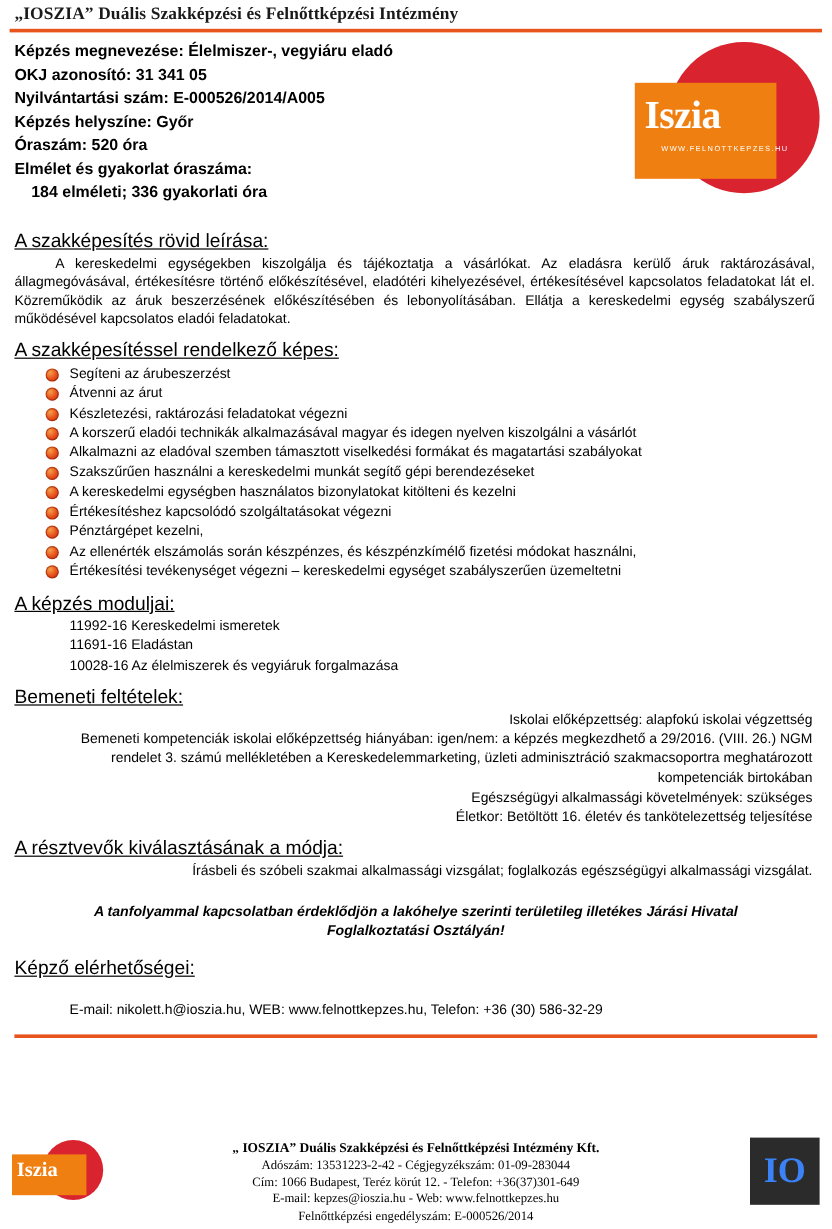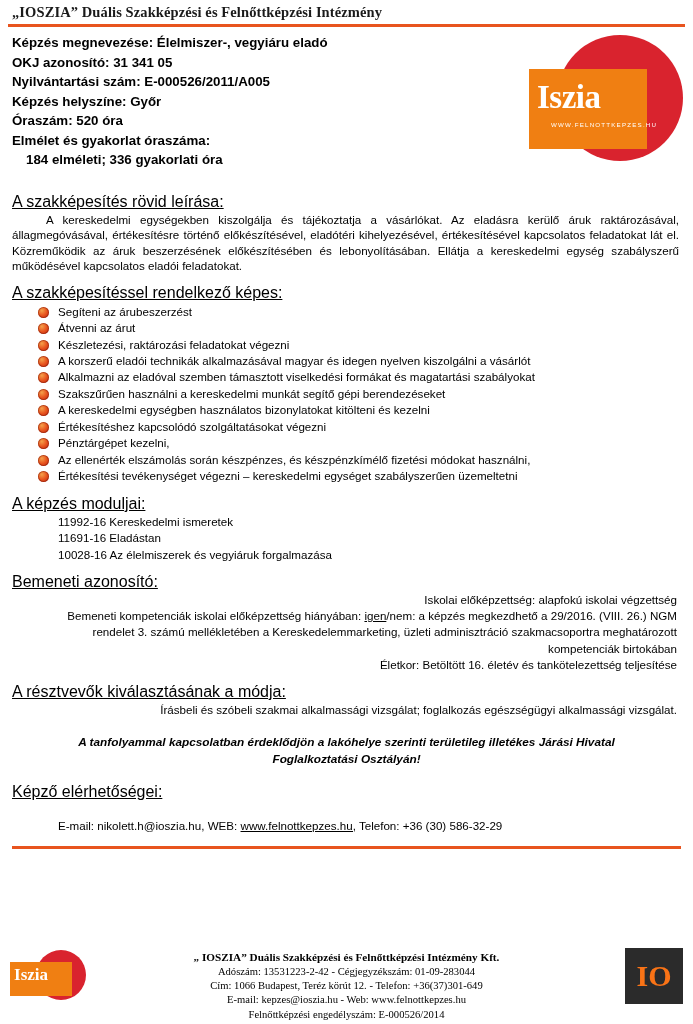--- a/index.html
+++ b/index.html
@@ -158,21 +158,21 @@
     padding-left: 46px;
   }
 
   .indent-para {
     font-size: 11.6px;
     line-height: 1.4;
     padding-left: 46px;
     padding-right: 8px;
     text-align: right;
   }
-  .u { text-decoration: underline; }
+  .u { }
 
   .note {
     margin-top: 16px;
     font-size: 11.8px;
     font-weight: bold;
     font-style: italic;
     text-align: center;
     line-height: 1.38;
     padding: 0 26px;
   }
@@ -253,21 +253,21 @@
     font-size: 11.2px;
   }
 
   .footer-box {
     position: absolute;
     right: 0;
     top: 0;
     width: 58px;
     height: 56px;
     background: #2b2b2b;
-    color: #f97316;
+    color: #3b82f6;
     font-family: "Liberation Serif", serif;
     font-size: 30px;
     font-weight: bold;
     display: flex;
     align-items: center;
     justify-content: center;
     letter-spacing: 0px;
   }
 </style>
 </head>
@@ -275,21 +275,21 @@
 
 <div class="page">
 
   <div class="doc-header">„IOSZIA” Duális Szakképzési és Felnőttképzési Intézmény</div>
   <div class="header-rule"></div>
 
   <div class="title-area">
     <div class="title-lines">
       <div>Képzés megnevezése: Élelmiszer-, vegyiáru eladó</div>
       <div>OKJ azonosító: 31 341 05</div>
-      <div>Nyilvántartási szám: E-000526/2011/A005</div>
+      <div>Nyilvántartási szám: E-000526/2014/A005</div>
       <div>Képzés helyszíne: Győr</div>
       <div>Óraszám: 520 óra</div>
       <div>Elmélet és gyakorlat óraszáma:</div>
       <div class="indent">184 elméleti; 336 gyakorlati óra</div>
     </div>
 
     <div class="logo-badge">
       <div class="logo-circle"></div>
       <div class="logo-square"></div>
       <div class="logo-text"><span>I</span><span class="szia">szia</span></div>
@@ -322,23 +322,24 @@
   <div class="section">
     <div class="section-heading">A képzés moduljai:</div>
     <ul class="plain-list">
       <li>11992-16 Kereskedelmi ismeretek</li>
       <li>11691-16 Eladástan</li>
       <li>10028-16 Az élelmiszerek és vegyiáruk forgalmazása</li>
     </ul>
   </div>
 
   <div class="section">
-    <div class="section-heading">Bemeneti azonosító:</div>
+    <div class="section-heading">Bemeneti feltételek:</div>
     <div class="indent-para">Iskolai előképzettség: alapfokú iskolai végzettség</div>
     <div class="indent-para"><span>Bemeneti kompetenciák iskolai előképzettség hiányában: </span><span class="u">igen</span><span>/nem: a képzés megkezdhető a 29/2016. (VIII. 26.) NGM rendelet 3. számú mellékletében a Kereskedelemmarketing, üzleti adminisztráció szakmacsoportra meghatározott kompetenciák birtokában</span></div>
+    <div class="indent-para">Egészségügyi alkalmassági követelmények: szükséges</div>
     <div class="indent-para">Életkor: Betöltött 16. életév és tankötelezettség teljesítése</div>
   </div>
 
   <div class="section">
     <div class="section-heading">A résztvevők kiválasztásának a módja:</div>
     <div class="indent-para">Írásbeli és szóbeli szakmai alkalmassági vizsgálat; foglalkozás egészségügyi alkalmassági vizsgálat.</div>
   </div>
 
   <div class="note">
     <div>A tanfolyammal kapcsolatban érdeklődjön a lakóhelye szerinti területileg illetékes Járási Hivatal</div>

